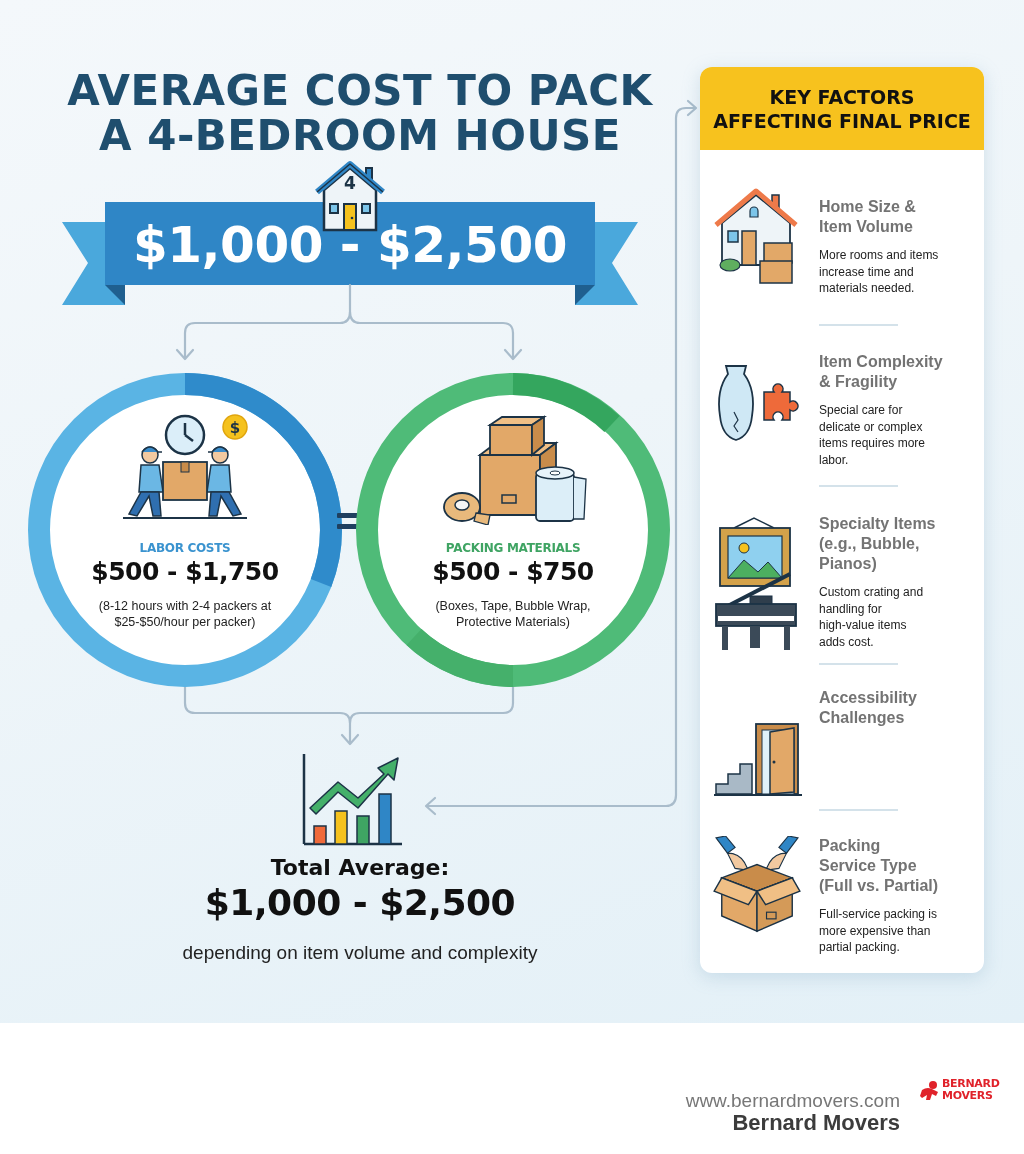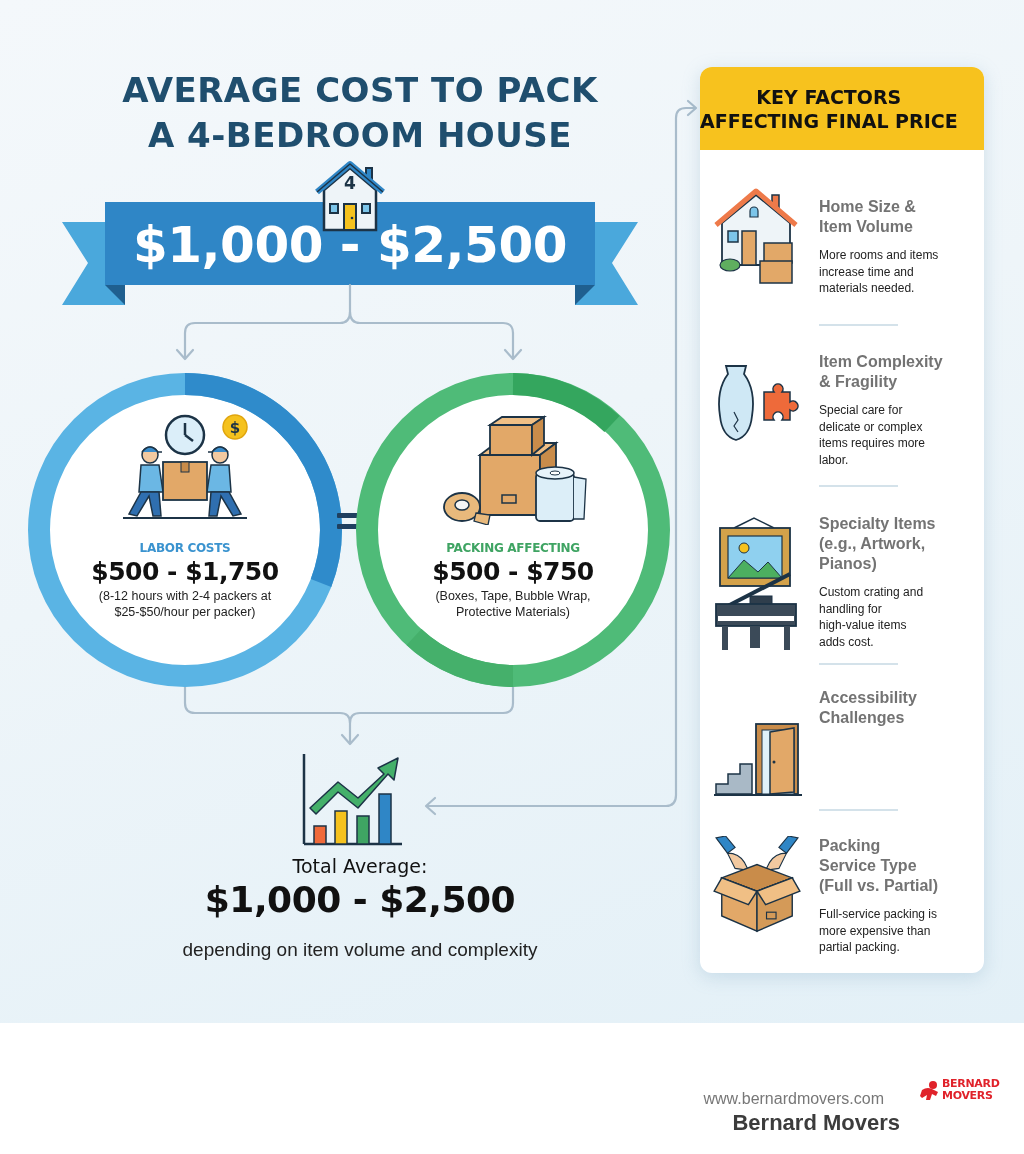--- a/index.html
+++ b/index.html
@@ -10,70 +10,70 @@
     position: absolute; left: 0; top: 0; width: 1024px; height: 1023px;
     background: linear-gradient(160deg, #f4f8fb 0%, #eef5f9 45%, #e3f0f7 100%);
     overflow: hidden;
   }
   .abs { position: absolute; }
 
   
   .title {
     position: absolute; left: 60px; top: 68px; width: 600px; text-align: center;
     color: #1f4e6e; font-family: "DejaVu Sans", sans-serif; font-weight: bold;
-    font-size: 34px; line-height: 45px; letter-spacing: 0.5px;
+    font-size: 42px; line-height: 45px; letter-spacing: 0.5px;
   }
 
   
   .banner-wrap { position: absolute; left: 0; top: 0; width: 700px; height: 320px; }
   .banner-text {
     position: absolute; left: 105px; top: 205px; width: 490px; height: 80px;
     display: flex; align-items: center; justify-content: center;
     color: #ffffff; font-family: "DejaVu Sans", sans-serif; font-weight: bold;
     font-size: 50px; letter-spacing: -0.5px;
   }
 
   
   .circle-content {
     position: absolute; text-align: center; width: 260px;
   }
   .circle-label { font-family: "DejaVu Sans", sans-serif; font-weight: bold; font-size: 12px; letter-spacing: -0.3px; }
   .circle-value { font-family: "DejaVu Sans", sans-serif; font-weight: bold; font-size: 25px; color: #111; margin-top: 2px; letter-spacing: -0.5px; }
-  .circle-note { font-size: 12.5px; color: #222; line-height: 16px; margin-top: 2px; }
+  .circle-note { font-size: 12.5px; color: #222; line-height: 16px; margin-top: 12px; }
 
   .equals { position: absolute; left: 337px; top: 513px; width: 24px; height: 18px; }
   .equals span { display: block; height: 5px; background: #1f3f5f; border-radius: 1px; margin-bottom: 6px; }
 
   
   .total { position: absolute; left: 140px; top: 855px; width: 440px; text-align: center; color: #111; }
-  .total-label { font-family: "DejaVu Sans", sans-serif; font-weight: normal; font-size: 19px; }
+  .total-label { font-family: "DejaVu Sans", sans-serif; font-weight: bold; font-size: 22px; }
   .total-value { font-family: "DejaVu Sans", sans-serif; font-weight: bold; font-size: 36px; letter-spacing: -0.5px; margin-top: 2px; }
   .total-note { font-size: 19px; color: #222; margin-top: 19px; }
 
   
   .card {
     position: absolute; left: 700px; top: 67px; width: 284px; height: 906px;
     background: #ffffff; border-radius: 12px; overflow: hidden;
     box-shadow: 0 4px 18px rgba(120,160,190,0.28);
   }
   .card-header {
-    height: 83px; background: #f7c21e; display: flex; align-items: center; justify-content: flex-start;
+    height: 83px; background: #f7c21e; display: flex; align-items: center; justify-content: center;
     text-align: center; font-family: "DejaVu Sans", sans-serif; font-weight: bold; font-size: 19px;
     line-height: 24px; color: #111;
   }
   .factor { position: absolute; left: 0; width: 284px; }
   .factor-icon { position: absolute; left: 12px; width: 90px; height: 100px; }
   .factor-text { position: absolute; left: 119px; width: 160px; }
   .factor-title { font-family: Liberation Sans, sans-serif; font-weight: bold; font-size: 16px; line-height: 20px; color: #737373; }
   .factor-desc { font-size: 12px; line-height: 16.5px; color: #222; margin-top: 10px; }
   .divider { position: absolute; left: 119px; width: 79px; height: 2px; background: #d4e2ea; }
 
   
   .footer-name { position: absolute; right: 124px; top: 1065px; font-family: "Liberation Sans", sans-serif; font-weight: bold; font-size: 22px; color: #3c3c3c; margin-top: 45px; }
-  .footer-url { position: absolute; right: 140px; top: 1090px; font-family: "Liberation Sans", sans-serif; font-size: 16px; color: #777; }
+  .footer-url { position: absolute; right: 124px; top: 1090px; font-family: "Liberation Sans", sans-serif; font-size: 19px; color: #777; }
   .logo { position: absolute; left: 918px; top: 1078px; width: 86px; height: 26px; }
   .logo-text { position: absolute; left: 24px; top: 0; font-family: "DejaVu Sans", sans-serif; font-weight: bold; color: #e0222a; font-size: 11px; line-height: 12px; letter-spacing: -0.3px; }
 </style>
 </head>
 <body>
 
 <div class="canvas">
 
   <div class="title">
     <div>AVERAGE COST TO PACK</div>
@@ -184,21 +184,21 @@
     <ellipse cx="22" cy="92" rx="18" ry="14" fill="#e8b97c" stroke="#1c3346" stroke-width="1.8"></ellipse>
     <ellipse cx="22" cy="90" rx="7" ry="5" fill="#f5f5f5" stroke="#1c3346" stroke-width="1.5"></ellipse>
     <polygon points="36,98 50,100 48,110 34,106" fill="#e8b97c" stroke="#1c3346" stroke-width="1.3"></polygon>
 
     <rect x="96" y="58" width="38" height="48" rx="4" fill="#dceef8" stroke="#1c3346" stroke-width="1.8"></rect>
     <ellipse cx="115" cy="58" rx="19" ry="6" fill="#e8f4fb" stroke="#1c3346" stroke-width="1.5"></ellipse>
     <ellipse cx="115" cy="58" rx="5" ry="2" fill="#ffffff" stroke="#1c3346" stroke-width="1"></ellipse>
     <path d="M134,62 L146,64 L144,104 L134,104" fill="#dceef8" stroke="#1c3346" stroke-width="1.3"></path>
   </svg>
   <div class="circle-content" style="left:383px;top:541px;">
-    <div class="circle-label" style="color:#3fa463;">PACKING AFFECTING</div>
+    <div class="circle-label" style="color:#3fa463;">PACKING MATERIALS</div>
     <div class="circle-value">$500 - $750</div>
     <div class="circle-note">
       <div>(Boxes, Tape, Bubble Wrap,</div>
       <div>Protective Materials)</div>
     </div>
   </div>
 
   <svg class="abs" style="left:300px;top:752px;" width="104" height="94" viewBox="0 0 104 94">
     <line x1="4" y1="2" x2="4" y2="92" stroke="#1c3346" stroke-width="2.5"></line>
     <line x1="4" y1="92" x2="102" y2="92" stroke="#1c3346" stroke-width="2.5"></line>
@@ -280,21 +280,21 @@
         <rect x="38" y="82" width="22" height="8" fill="#2f3e4c" stroke="#1c3346" stroke-width="1"></rect>
         <rect x="4" y="90" width="80" height="22" fill="#3b4a58" stroke="#1c3346" stroke-width="1.8"></rect>
         <rect x="6" y="102" width="76" height="5" fill="#ffffff"></rect>
         <rect x="10" y="112" width="6" height="24" fill="#3b4a58"></rect>
         <rect x="72" y="112" width="6" height="24" fill="#3b4a58"></rect>
         <rect x="38" y="112" width="10" height="22" fill="#3b4a58"></rect>
       </svg>
       <div class="factor-text" style="top:0;">
         <div class="factor-title">
           <div>Specialty Items</div>
-          <div>(e.g., Artwork,</div>
+          <div>(e.g., Bubble,</div>
           <div>Pianos)</div>
         </div>
         <div class="factor-desc">
           <div>Custom crating and</div>
           <div>handling for</div>
           <div>high-value items</div>
           <div>adds cost.</div>
         </div>
       </div>
     </div>

